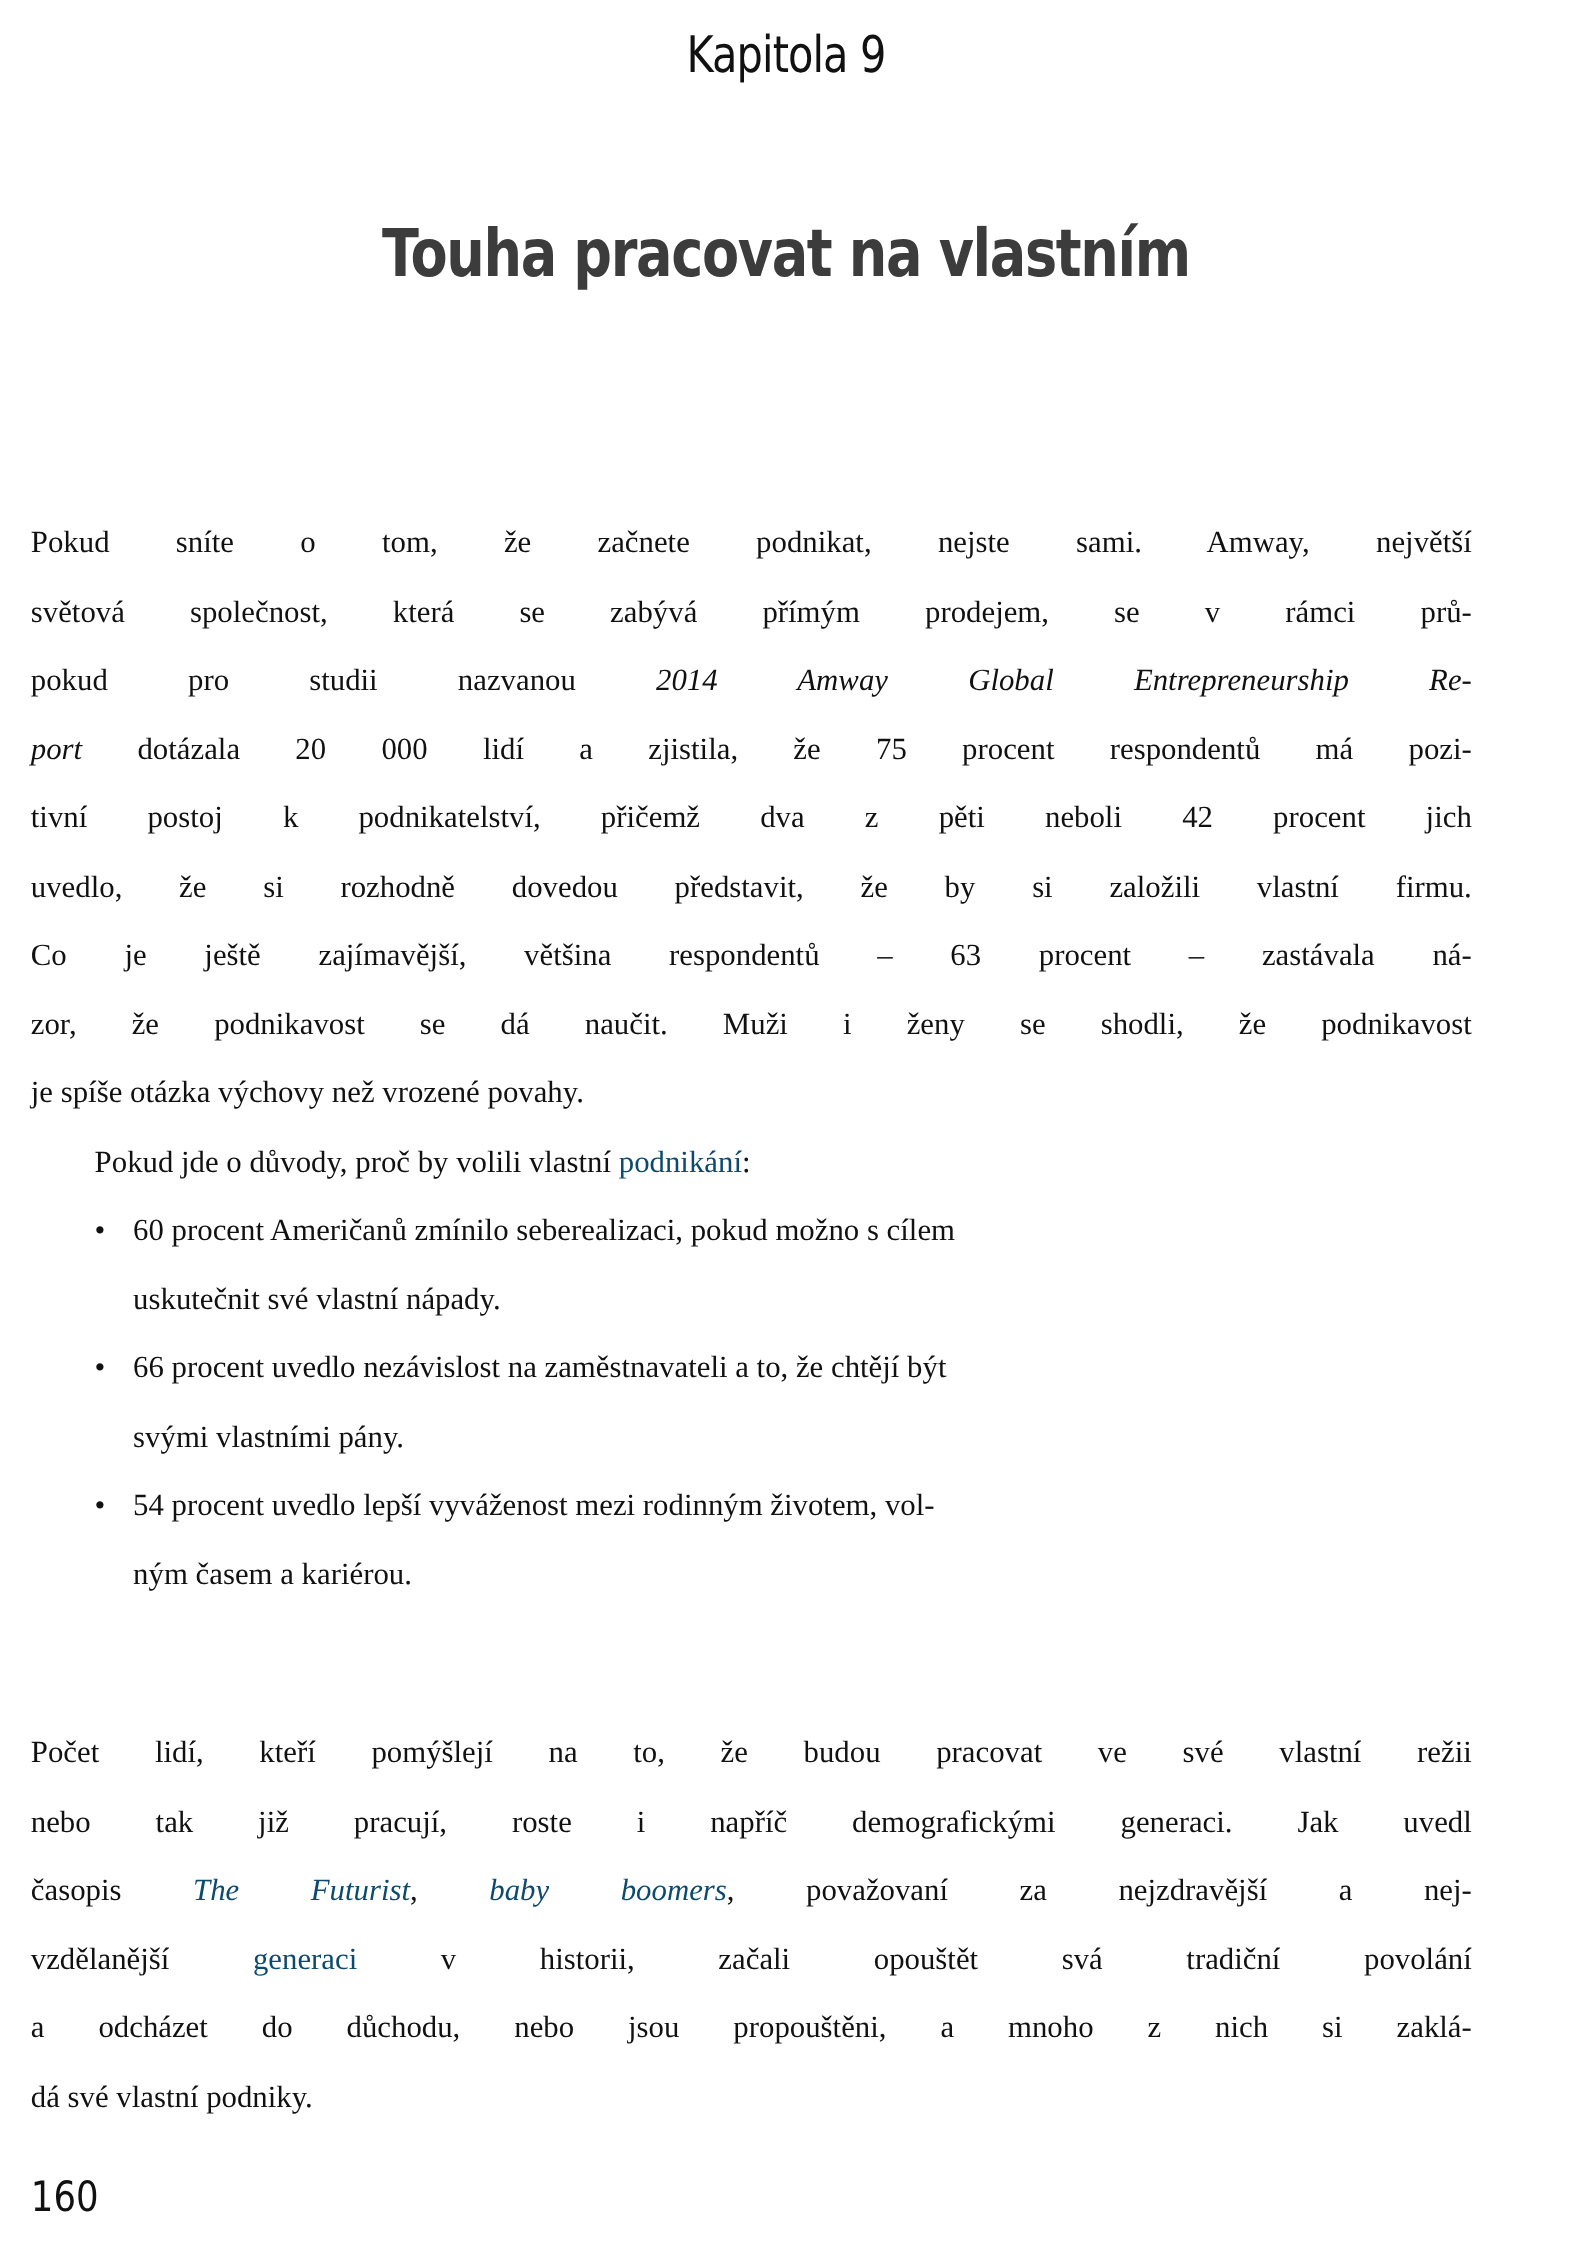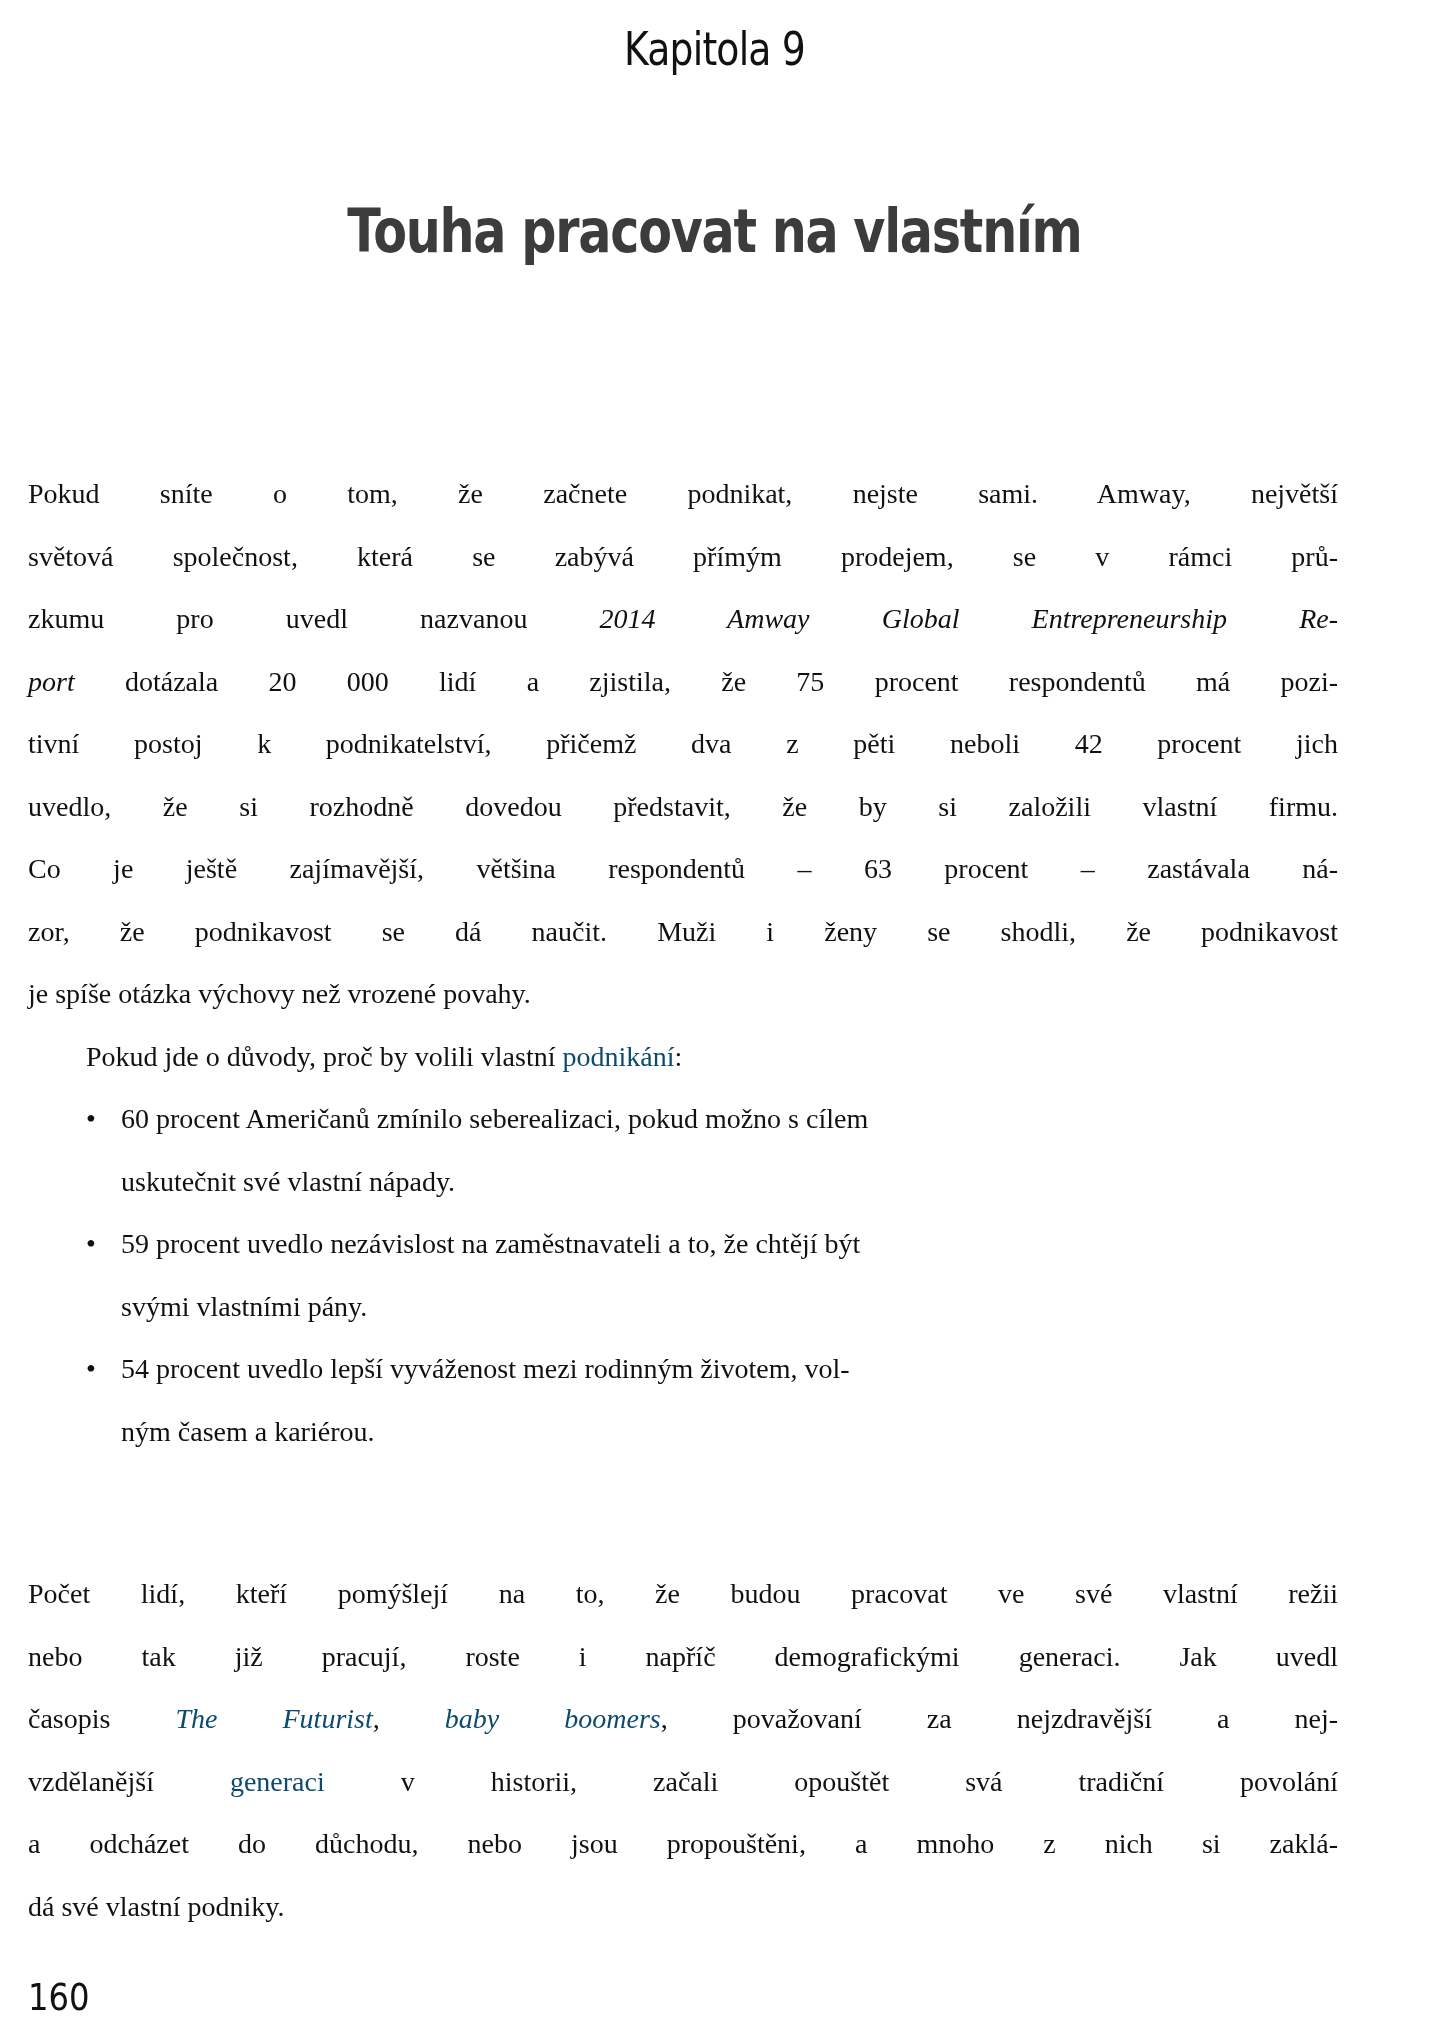--- a/index.html
+++ b/index.html
@@ -72,37 +72,37 @@
 </style>
 </head>
 <body>
 
 <div class="chapter-label">Kapitola 9</div>
 <h1 class="chapter-title">Touha pracovat na vlastním</h1>
 
 <div id="para1" class="body-text">
   <span class="line just">Pokud sníte o tom, že začnete podnikat, nejste sami. Amway, největší</span>
   <span class="line just">světová společnost, která se zabývá přímým prodejem, se v rámci prů-</span>
-  <span class="line just"><span>zkumu pro uvedl nazvanou </span><span class="ital">2014 Amway Global Entrepreneurship Re-</span></span>
+  <span class="line just"><span>pokud pro studii nazvanou </span><span class="ital">2014 Amway Global Entrepreneurship Re-</span></span>
   <span class="line just"><span class="ital">port</span><span> dotázala 20 000 lidí a zjistila, že 75 procent respondentů má pozi-</span></span>
   <span class="line just">tivní postoj k podnikatelství, přičemž dva z pěti neboli 42 procent jich</span>
   <span class="line just">uvedlo, že si rozhodně dovedou představit, že by si založili vlastní firmu.</span>
   <span class="line just">Co je ještě zajímavější, většina respondentů – 63 procent – zastávala ná-</span>
   <span class="line just">zor, že podnikavost se dá naučit. Muži i ženy se shodli, že podnikavost</span>
   <span class="line">je spíše otázka výchovy než vrozené povahy.</span>
 
   <span class="line indent"><span>Pokud jde o důvody, proč by volili vlastní </span><span class="link">podnikání</span><span>:</span></span>
 
   <div>
     <div>
       <span class="line bullet-line"><span class="bullet-dot">•</span><span>60 procent Američanů zmínilo seberealizaci, pokud možno s cílem</span></span>
       <span class="line bullet-cont">uskutečnit své vlastní nápady.</span>
     </div>
     <div>
-      <span class="line bullet-line"><span class="bullet-dot">•</span><span>59 procent uvedlo nezávislost na zaměstnavateli a to, že chtějí být</span></span>
+      <span class="line bullet-line"><span class="bullet-dot">•</span><span>66 procent uvedlo nezávislost na zaměstnavateli a to, že chtějí být</span></span>
       <span class="line bullet-cont">svými vlastními pány.</span>
     </div>
     <div>
       <span class="line bullet-line"><span class="bullet-dot">•</span><span>54 procent uvedlo lepší vyváženost mezi rodinným životem, vol-</span></span>
       <span class="line bullet-cont">ným časem a kariérou.</span>
     </div>
   </div>
 </div>
 
 <div id="para3" class="body-text">

